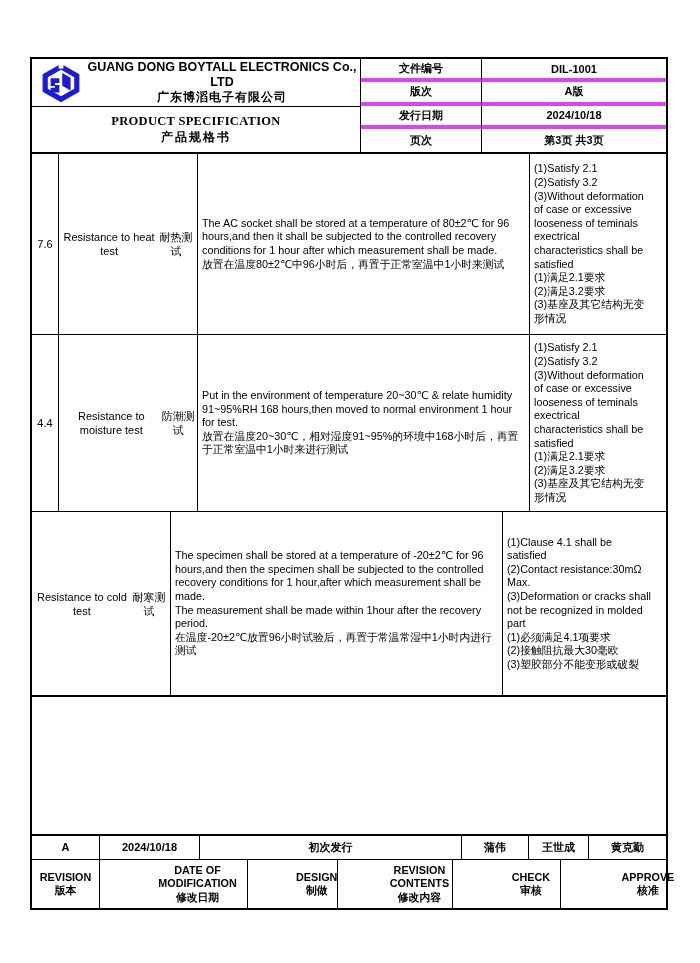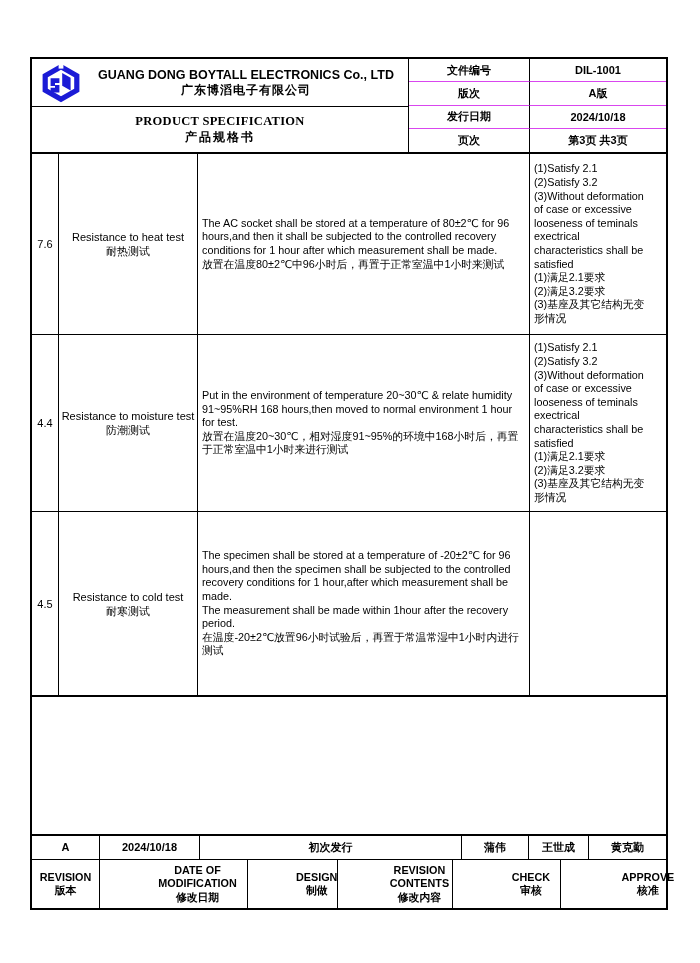--- a/index.html
+++ b/index.html
@@ -2,42 +2,42 @@
 <html><head>
 <meta charset="utf-8">
 <style>
   * { margin:0; padding:0; box-sizing:border-box; }
   body { background:#ffffff; font-family:"Liberation Sans","DejaVu Sans",sans-serif; color:#000; }
   .page { position:relative; width:700px; height:963px; background:#fff; overflow:hidden; }
   .doc { position:absolute; left:30px; top:57px; width:638px; border:2px solid #000; background:#fff; }
 
   
   .header { display:flex; height:95px; border-bottom:2px solid #000; }
-  .header-left { width:377px; border-right:1px solid #000; display:flex; flex-direction:column; }
+  .header-left { width:329px; border-right:1px solid #000; display:flex; flex-direction:column; }
   .company-block { height:48px; border-bottom:1px solid #000; display:flex; align-items:center; padding-left:6px; }
   .logo { flex:0 0 46px; display:flex; align-items:center; justify-content:center; }
   .company-names { flex:1; text-align:center; font-weight:bold; }
   .company-en { font-size:12.5px; line-height:15px; }
   .company-cn { font-size:12px; line-height:15px; letter-spacing:1px; }
   .spec-block { flex:1; display:flex; flex-direction:column; align-items:center; justify-content:center; font-weight:bold; }
   .spec-en { font-size:12.5px; line-height:15px; letter-spacing:.3px;font-family:Liberation Serif, serif; }
   .spec-cn { font-size:12px; line-height:16px; letter-spacing:2px; }
   .header-right { flex:1; display:grid; grid-template-columns:121px 1fr; grid-template-rows:repeat(4,1fr); }
-  .header-right > div { display:flex; align-items:center; justify-content:center; font-size:11px; font-weight:bold; border-bottom:1px solid #d946ef; }
+  .header-right > div { display:flex; align-items:center; justify-content:center; font-size:11px; font-weight:bold; border-bottom:4px solid #d946ef; }
   .header-right > div:nth-child(odd) { border-right:1px solid #000; }
   .header-right > div:nth-last-child(-n+2) { border-bottom:none; }
 
   
   .test-row { display:flex; border-bottom:1px solid #000; font-size:11px; }
   .test-row.last { border-bottom:2px solid #000; }
   .row-43 { height:181px; }
   .row-44 { height:177px; }
   .row-45 { height:185px; }
   .col-no { width:27px; border-right:1px solid #000; display:flex; align-items:center; justify-content:center; }
-  .col-name { width:139px; border-right:1px solid #000; display:flex; flex-direction:column; align-items:center; justify-content:center; text-align:center; line-height:14px; padding:0 2px; }
+  .col-name { width:139px; border-right:1px solid #000; display:flex; flex-direction:row; align-items:center; justify-content:center; text-align:center; line-height:14px; padding:0 2px; }
   .col-desc { width:332px; border-right:1px solid #000; display:flex; align-items:center; padding:3px 2px 3px 4px; }
   .col-desc .text, .col-judg .text { white-space:pre-wrap; line-height:13.6px; font-size:10.8px; }
   .col-judg { flex:1; display:flex; align-items:center; padding:3px 15px 3px 4px; }
 
   
   .empty-section { height:139px; border-bottom:2px solid #000; }
 
   
   .footer-row { display:grid; grid-template-columns:68px 100px 1fr 67px 60px 77px; font-weight:bold; font-size:11px; }
   .footer-row > div { display:flex; flex-direction:column; align-items:center; justify-content:center; text-align:center; border-right:1px solid #000; line-height:13.5px; white-space:pre-wrap; }
@@ -119,29 +119,36 @@
         <div class="text">(1)Satisfy 2.1
 (2)Satisfy 3.2
 (3)Without deformation of case or excessive looseness of teminals exectrical characteristics shall be satisfied
 (1)满足2.1要求
 (2)满足3.2要求
 (3)基座及其它结构无变形情况</div>
       </div>
     </div>
 
     <div class="test-row row-45 last">
-      <div class="col-no">4.5</div>
       <div class="col-name">
         <div>Resistance to cold test</div>
         <div>耐寒测试</div>
       </div>
       <div class="col-desc">
         <div class="text">The specimen shall be stored at a temperature of -20±2℃ for 96 hours,and then the specimen shall be subjected to the controlled recovery conditions for 1 hour,after which measurement shall be made.
 The measurement shall be made within 1hour after the recovery period.
 在温度-20±2℃放置96小时试验后，再置于常温常湿中1小时内进行测试</div>
+      </div>
+      <div class="col-judg">
+        <div class="text">(1)Clause 4.1 shall be satisfied
+(2)Contact resistance:30mΩ Max.
+(3)Deformation or cracks shall not be recognized in molded part
+(1)必须满足4.1项要求
+(2)接触阻抗最大30毫欧
+(3)塑胶部分不能变形或破裂</div>
       </div>
     </div>
 
     <div class="empty-section"></div>
 
     <div class="footer-row footer-values">
       <div>A</div>
       <div>2024/10/18</div>
       <div>初次发行</div>
       <div>蒲伟</div>

